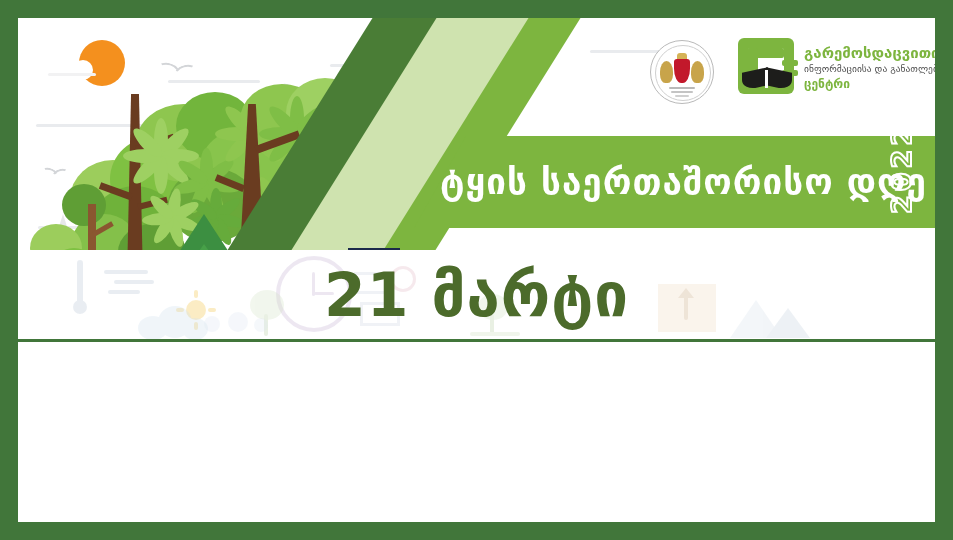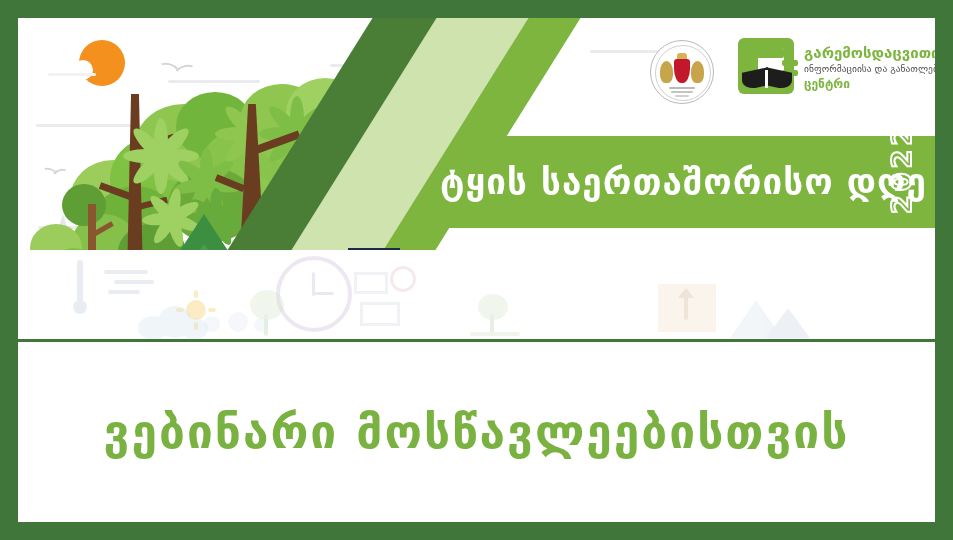--- a/index.html
+++ b/index.html
@@ -414,27 +414,25 @@
         <div class="wm-tri" style="left:0;top:4px;border-left:26px solid transparent;border-right:26px solid transparent;border-bottom:38px solid #d7e0ea;"></div>
         <div class="wm-tri" style="left:36px;top:12px;border-left:22px solid transparent;border-right:22px solid transparent;border-bottom:30px solid #c6d2df;"></div>
       </div>
 
       <div class="wm" style="left:186px;top:62px;width:70px;height:28px;">
         <div class="wm-circle" style="left:0;top:4px;width:16px;height:16px;background:#dfe8f2;"></div>
         <div class="wm-circle" style="left:24px;top:0;width:20px;height:20px;background:#dfe8f2;"></div>
         <div class="wm-circle" style="left:50px;top:6px;width:14px;height:14px;background:#dfe8f2;"></div>
       </div>
 
+      <div class="date-text" style="left:0;right:0;top:8px;text-align:center;font-size:60px;line-height:74px;">21 მარტი</div>
     </div>
 
     <div class="divider"></div>
 
-    <div class="bottom-panel">
-      <div class="bottom-text" style="font-size:46px;line-height:56px;">ვებინარი მოსწავლეებისთვის</div>
-    </div>
 
     <div class="seal" style="left:632px;top:22px;width:62px;height:62px;">
       <div class="seal-ring" style="left:4px;top:4px;width:54px;height:54px;"></div>
       <div class="seal-lion" style="left:9px;top:20px;width:13px;height:22px;"></div>
       <div class="seal-lion" style="left:40px;top:20px;width:13px;height:22px;"></div>
       <div class="seal-shield" style="left:23px;top:18px;width:16px;height:24px;"></div>
       <div class="seal-crown" style="left:26px;top:12px;width:10px;height:6px;"></div>
       <div class="seal-txt" style="left:18px;top:46px;width:26px;height:2px;opacity:.6;"></div>
       <div class="seal-txt" style="left:20px;top:50px;width:22px;height:2px;opacity:.5;"></div>
       <div class="seal-txt" style="left:24px;top:54px;width:14px;height:2px;opacity:.4;"></div>

